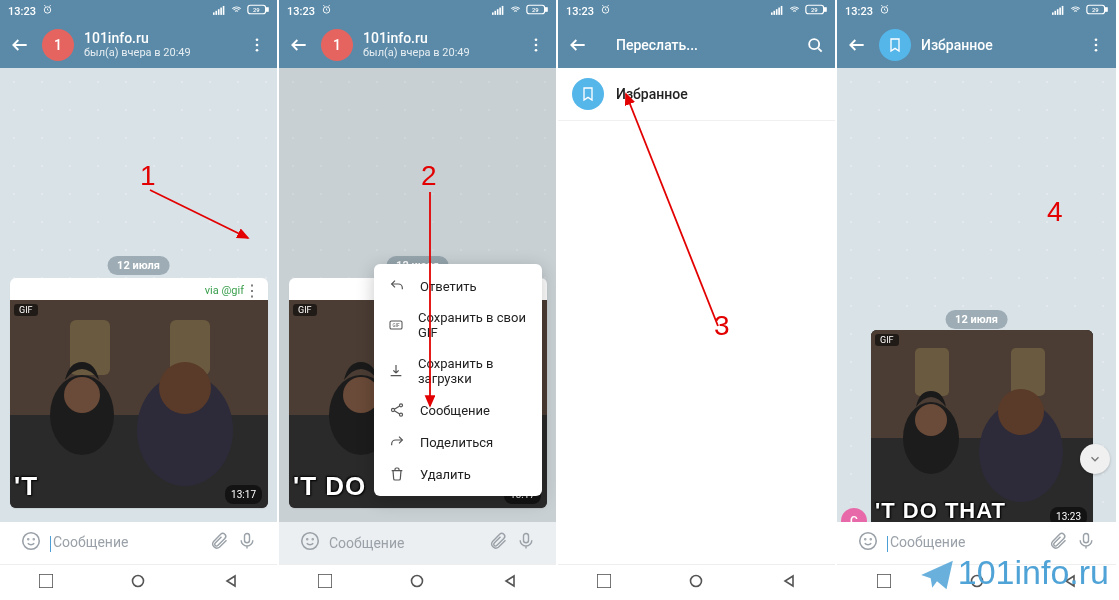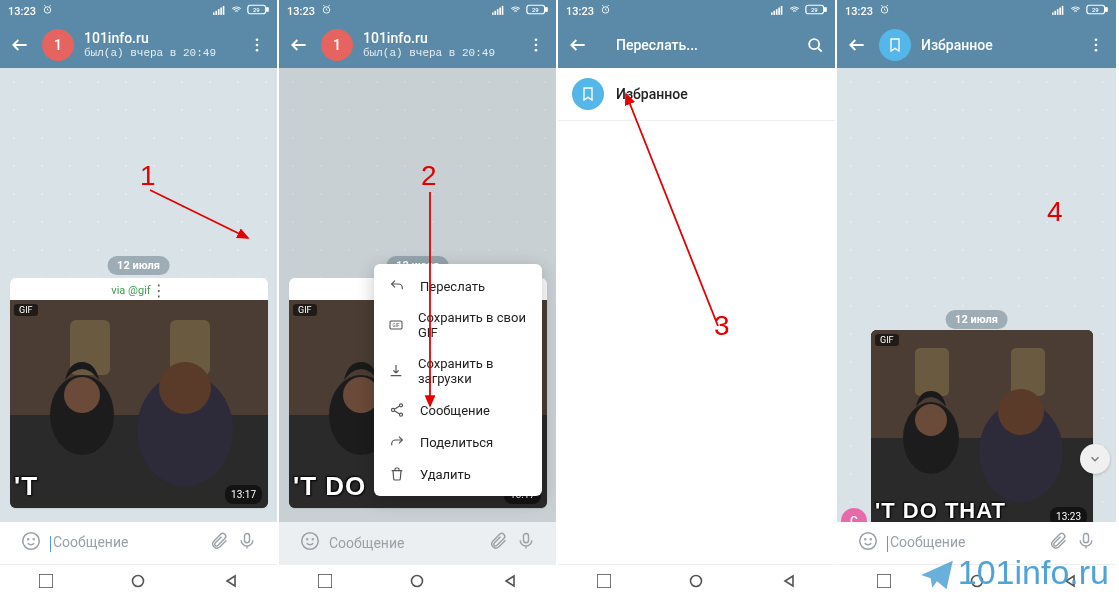--- a/index.html
+++ b/index.html
@@ -49,21 +49,21 @@
     width: 32px; height: 32px; border-radius: 50%;
     display: flex; align-items:center; justify-content:center;
     font-size: 14px; color: #fff; font-weight: 500;
     flex-shrink: 0;
   }
   .avatar-red { background: #e6645f; }
   .avatar-blue { background: #55b6ea; }
   .avatar-pink { background: #e869a9; }
   .title-block { display:flex; flex-direction:column; line-height:1.1; }
   .title-main { font-size: 14px; font-weight: 500; }
-  .title-sub { font-size: 11px; opacity: 0.85; font-family: Liberation Mono, monospace; }
+  .title-sub { font-size: 11px; opacity: 0.85; }
   .spacer { margin-left: auto; }
   
   .chat-body {
     flex: 1;
     position: relative;
     overflow: hidden;
     background: #d9e2e7;
     background-image:
       radial-gradient(rgba(255,255,255,0.25) 1px, transparent 1px);
     background-size: 28px 28px;
@@ -83,21 +83,21 @@
     background: #fff;
     border-radius: 6px;
     box-shadow: 0 1px 1px rgba(0,0,0,0.08);
     overflow: hidden;
   }
   .via-label {
     font-size: 11px;
     color: #3ba04e;
     padding: 6px 8px 3px;
     display:flex;
-    justify-content:center;
+    justify-content:flex-end;
     align-items:center;
   }
   .via-dots { color: #666; font-size: 16px; line-height: 0; }
   .gif-wrap {
     width: 100%;
     position: relative;
     background: #3b3b3b;
   }
   .gif-wrap svg { display:block; width:100%; height:100%; }
   .gif-badge {
@@ -409,21 +409,21 @@
     </div>
 
     <div class="context-menu" style="left:95px; top:196px;">
       <div class="menu-item">
         <span class="menu-icon">
             <svg width="16" height="16" viewBox="0 0 24 24" fill="none" stroke="currentColor" stroke-width="1.8">
               <path d="M9 14l-5-5 5-5"></path>
               <path d="M4 9h10a6 6 0 016 6v2"></path>
             </svg>
           </span>
-        <span>Переслать</span>
+        <span>Ответить</span>
       </div>
       <div class="menu-item">
         <span class="menu-icon">
             <svg width="16" height="16" viewBox="0 0 24 24" fill="none" stroke="currentColor" stroke-width="1.6">
               <rect x="3" y="6" width="18" height="12" rx="2"></rect>
               <text x="12" y="15" font-size="7" text-anchor="middle" fill="currentColor" stroke="none">GIF</text>
             </svg>
           </span>
         <span>Сохранить в свои GIF</span>
       </div>

